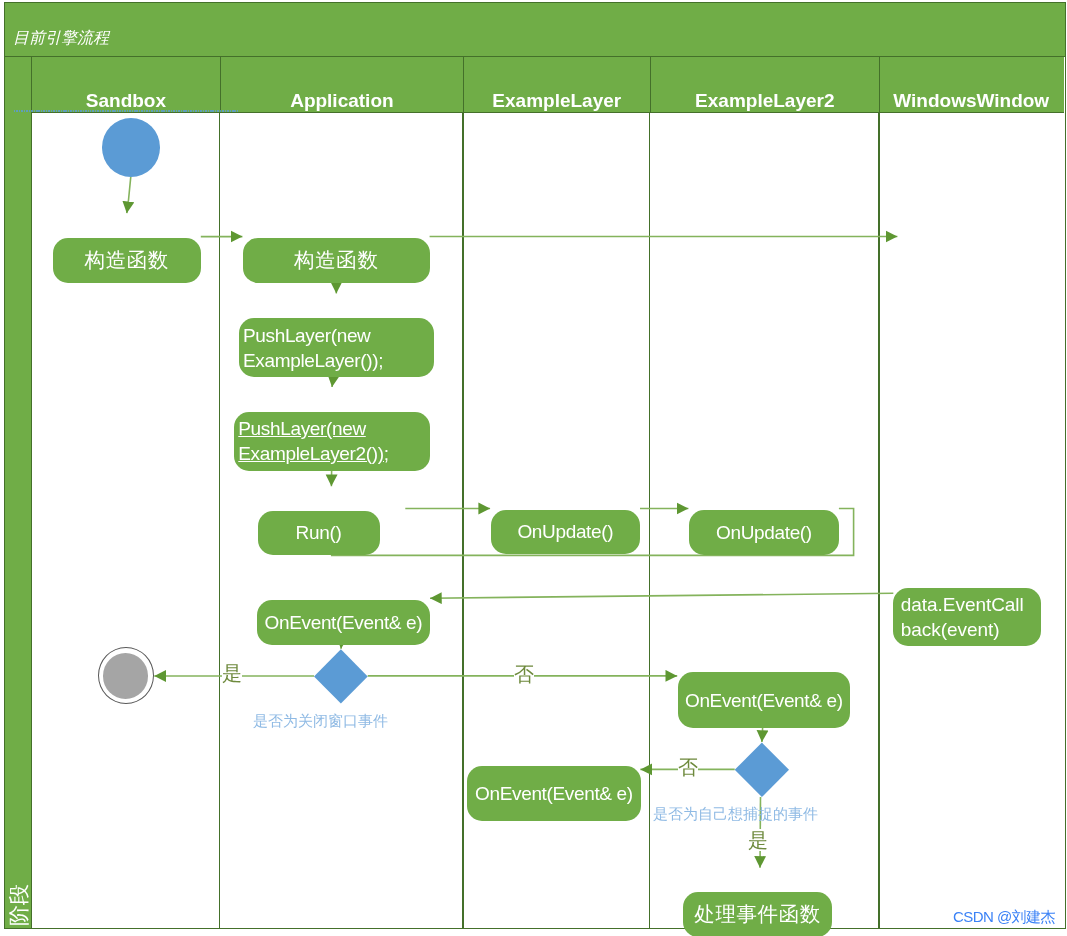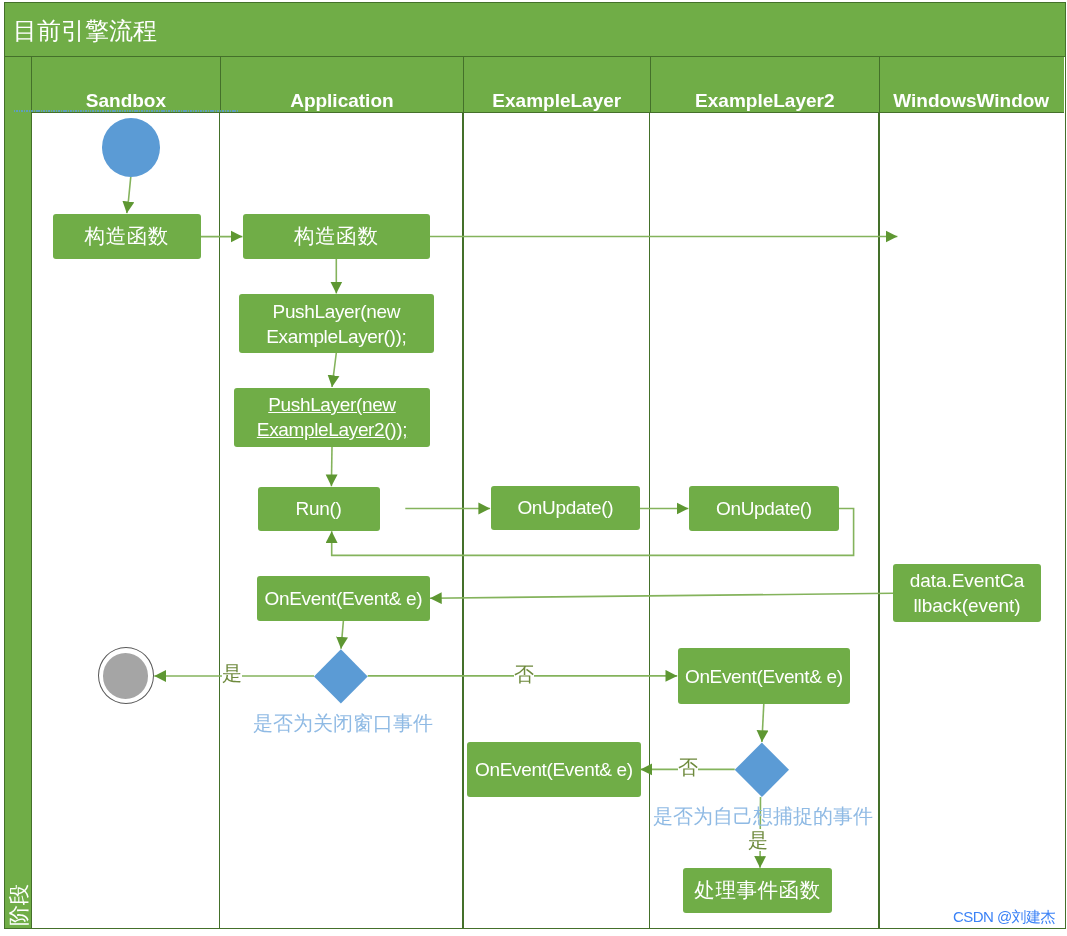--- a/index.html
+++ b/index.html
@@ -8,23 +8,23 @@
        font-family:"Liberation Sans","DejaVu Sans",sans-serif;}
   #stage{position:relative;width:1067px;height:936px;background:#fff;}
   .abs{position:absolute;}
 
   
   #frame{position:absolute;left:4px;top:1.6px;width:1062.2px;height:927.3px;
          box-sizing:border-box;border:1.4px solid #44702A;background:#fff;}
   #titlebar{position:absolute;left:4px;top:1.6px;width:1062px;height:55.4px;
             box-sizing:border-box;background:#70AD47;
             border:1.3px solid #44702A;border-bottom-width:1.6px;}
-  #title-text{position:absolute;left:8px;top:16px;font-size:24px;line-height:24px;
+  #title-text{position:absolute;left:8px;top:23px;font-size:16px;line-height:24px;
               color:#fff;font-family:"Liberation Serif","DejaVu Serif",serif;
-              letter-spacing:0px;white-space:nowrap;}
+              letter-spacing:0px;white-space:nowrap;font-style:italic;}
   #phasebar{position:absolute;left:4px;top:57px;width:28px;height:871px;
             background:#70AD47;border-right:1.6px solid #44702A;
             border-left:1.3px solid #44702A;
             box-sizing:border-box;}
   #phase-text{position:absolute;left:-13px;top:835px;width:53px;height:26px;
               transform:rotate(-90deg);
               font-size:21px;line-height:26px;color:#fff;text-align:center;
               font-family:"Liberation Serif","DejaVu Serif",serif;white-space:nowrap;}
   #headerrow{position:absolute;left:32px;top:57px;width:1032px;height:56px;
              background:#70AD47;border-bottom:1.6px solid #44702A;
@@ -33,28 +33,28 @@
              justify-content:center;color:#fff;font-size:19px;
              box-sizing:border-box;font-weight:bold;}
   .lane-head + .lane-head{border-left:1.6px solid #44702A;}
   .lane-div{position:absolute;top:113px;width:1.6px;height:815.5px;
             background:#44702A;}
   #sel-dash{position:absolute;left:13.8px;top:110.2px;width:224px;height:1.4px;
             background:repeating-linear-gradient(to right,#5B9BD5 0 1.5px,transparent 1.5px 2.45px);opacity:0.8;}
 
   
   .node{position:absolute;box-sizing:border-box;display:flex;
-        align-items:center;justify-content:center;text-align:center;
-        background:#70AD47;color:#ffffff;border-radius:3px;
-        font-size:19px;line-height:25px;padding:0 4px;letter-spacing:-0.35px;}
+        align-items:center;justify-content:center;
+        background:#70AD47;color:#ffffff;border-radius:15px;
+        font-size:19px;line-height:25px;padding:0 4px;letter-spacing:-0.35px;margin-top:24px;}
   .node.cjk{font-family:"Liberation Serif","DejaVu Serif",serif;
             letter-spacing:0.6px;font-size:20.5px;}
   .circle{position:absolute;border-radius:50%;}
-  .diamond-lbl{position:absolute;color:#8FBAE4;font-size:20px;line-height:22px;
-               white-space:nowrap;font-family:Liberation Serif, serif;}
+  .diamond-lbl{position:absolute;color:#8FBAE4;font-size:15px;line-height:22px;
+               white-space:nowrap;font-family:Liberation Mono, monospace;}
   .edge-lbl{position:absolute;color:#6E8A3D;font-size:20px;line-height:22px;
             white-space:nowrap;background:#fff;
             font-family:"Liberation Serif","DejaVu Serif",serif;}
   #watermark{position:absolute;color:#3b82f6;font-size:15px;line-height:18px;letter-spacing:-0.55px;
              white-space:nowrap;}
 </style>
 </head>
 <body>
 
 <div id="stage">
@@ -140,21 +140,21 @@
   </div>
   <div class="node" style="left:257.5px;top:486.8px;width:122px;height:43.8px;">
     <span>Run()</span>
   </div>
   <div class="node" style="left:490.7px;top:485.7px;width:149.3px;height:44.5px;">
     <span>OnUpdate()</span>
   </div>
   <div class="node" style="left:689px;top:486.2px;width:149.9px;height:44.9px;">
     <span>OnUpdate()</span>
   </div>
-  <div class="node" style="left:892.8px;top:564px;width:148.4px;height:57.8px;padding:16px;letter-spacing:-0.05px;">
+  <div class="node" style="left:892.8px;top:564px;width:148.4px;height:57.8px;padding:8px;letter-spacing:-0.05px;">
     <span style="word-break:break-all;display:block;width:100%;">data.EventCallback(event)</span>
   </div>
   <div class="node" style="left:256.9px;top:576px;width:173.1px;height:44.8px;">
     <span>OnEvent(Event&amp; e)</span>
   </div>
   <div class="node" style="left:677.8px;top:648.4px;width:172.1px;height:55.3px;">
     <span>OnEvent(Event&amp; e)</span>
   </div>
   <div class="node" style="left:467.1px;top:741.6px;width:173.7px;height:55.4px;">
     <span>OnEvent(Event&amp; e)</span>

